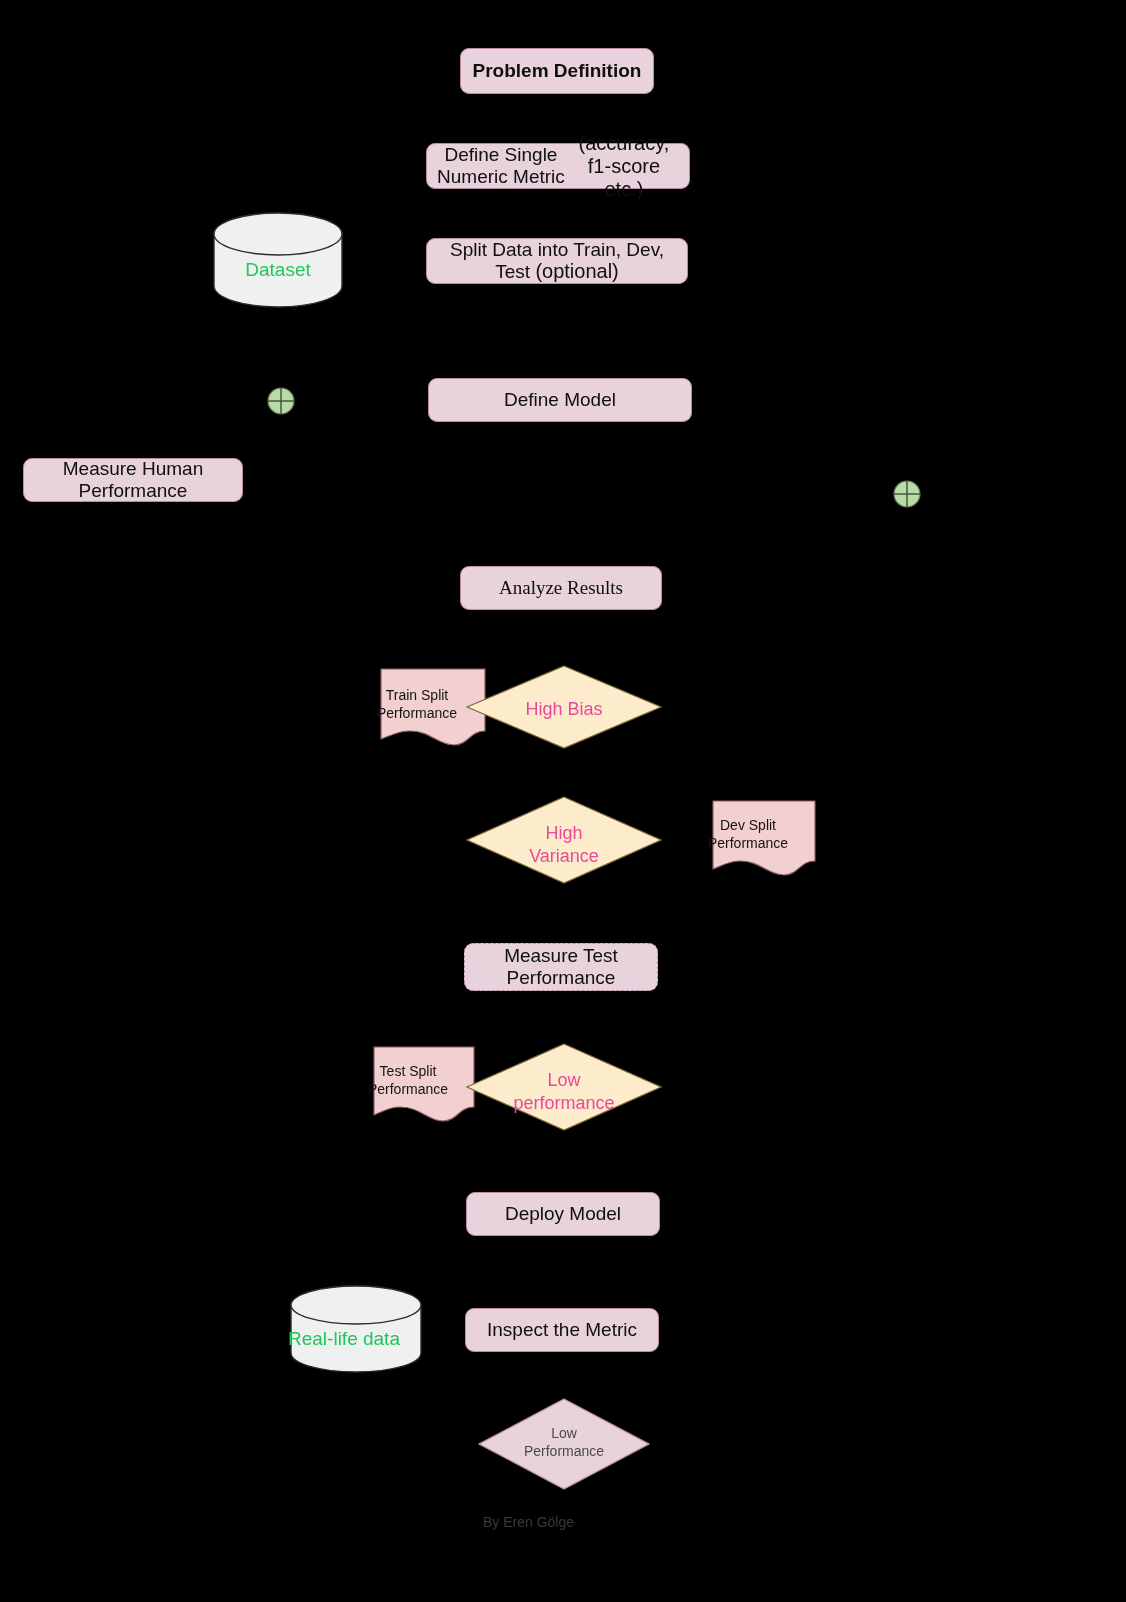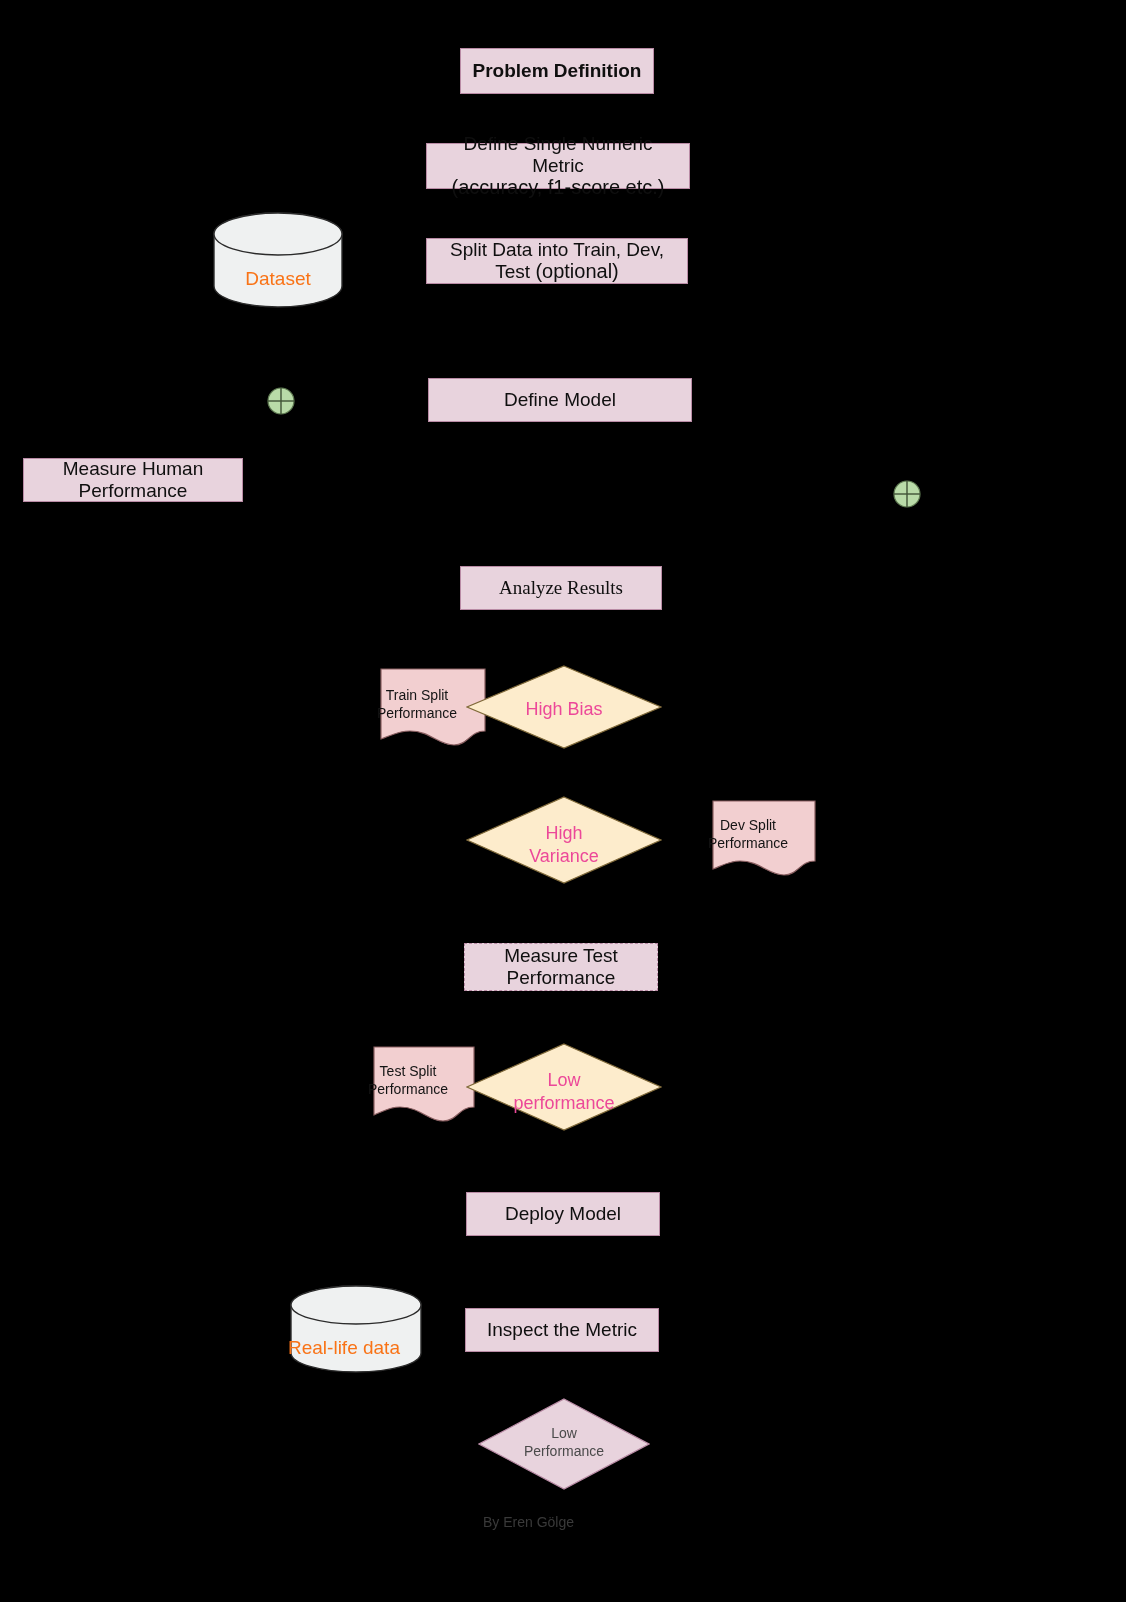--- a/index.html
+++ b/index.html
@@ -24,40 +24,39 @@
     align-items: center;
     justify-content: center;
     text-align: center;
     color: #0f0f0f;
     line-height: 1.15;
   }
   
   .proc {
     background: #e8d3dd;
     border: 1px solid #b98ba5;
-    border-radius: 0;
+    border-radius: 9px;
     font-size: 19px;
     padding: 4px 8px;
   }
   .proc.bold { font-weight: bold; font-size: 19px; }
   .proc.dashed { border-style: dashed; border-width: 1.4px; }
   .sub { font-size: 20px; }
 
   
   .cyl {
     position: absolute;
   }
   .cyl svg { display: block; }
   .cyl .cyl-label {
     position: absolute;
     left: 0; right: 0;
     text-align: center;
     font-size: 19px;
-    color: #f97316;
-    margin-top: 9px;
+    color: #22c55e;
   }
 
   
   .diamond { position: absolute; }
   .diamond svg { display: block; }
   .diamond .d-label {
     position: absolute;
     left: 0; right: 0;
     text-align: center;
     font-size: 18px;
@@ -91,21 +90,21 @@
 </style>
 </head>
 <body>
 
 <div id="canvas">
 
   <div class="node proc bold" style="left:460px; top:48px; width:194px; height:46px;">
     <span>Problem Definition</span>
   </div>
 
-  <div class="node proc" style="left:426px; top:143px; width:264px; height:46px; flex-direction:column; justify-content:center;">
+  <div class="node proc" style="left:426px; top:143px; width:264px; height:46px; justify-content:center;">
     <span>Define Single Numeric Metric</span>
     <span class="sub">(accuracy, f1-score etc.)</span>
   </div>
 
   <div class="cyl" style="left:213px; top:212px; width:130px; height:96px;">
     <svg width="130" height="96" viewBox="0 0 130 96">
       <path d="M1,22 A64,21 0 0 1 129,22 L129,74 A64,21 0 0 1 1,74 Z" fill="#eff1f1" stroke="#2b2b2b" stroke-width="1.4"></path>
       <ellipse cx="65" cy="22" rx="64" ry="21" fill="#eff1f1" stroke="#2b2b2b" stroke-width="1.4"></ellipse>
     </svg>
     <div class="cyl-label" style="top:47px;">Dataset</div>

